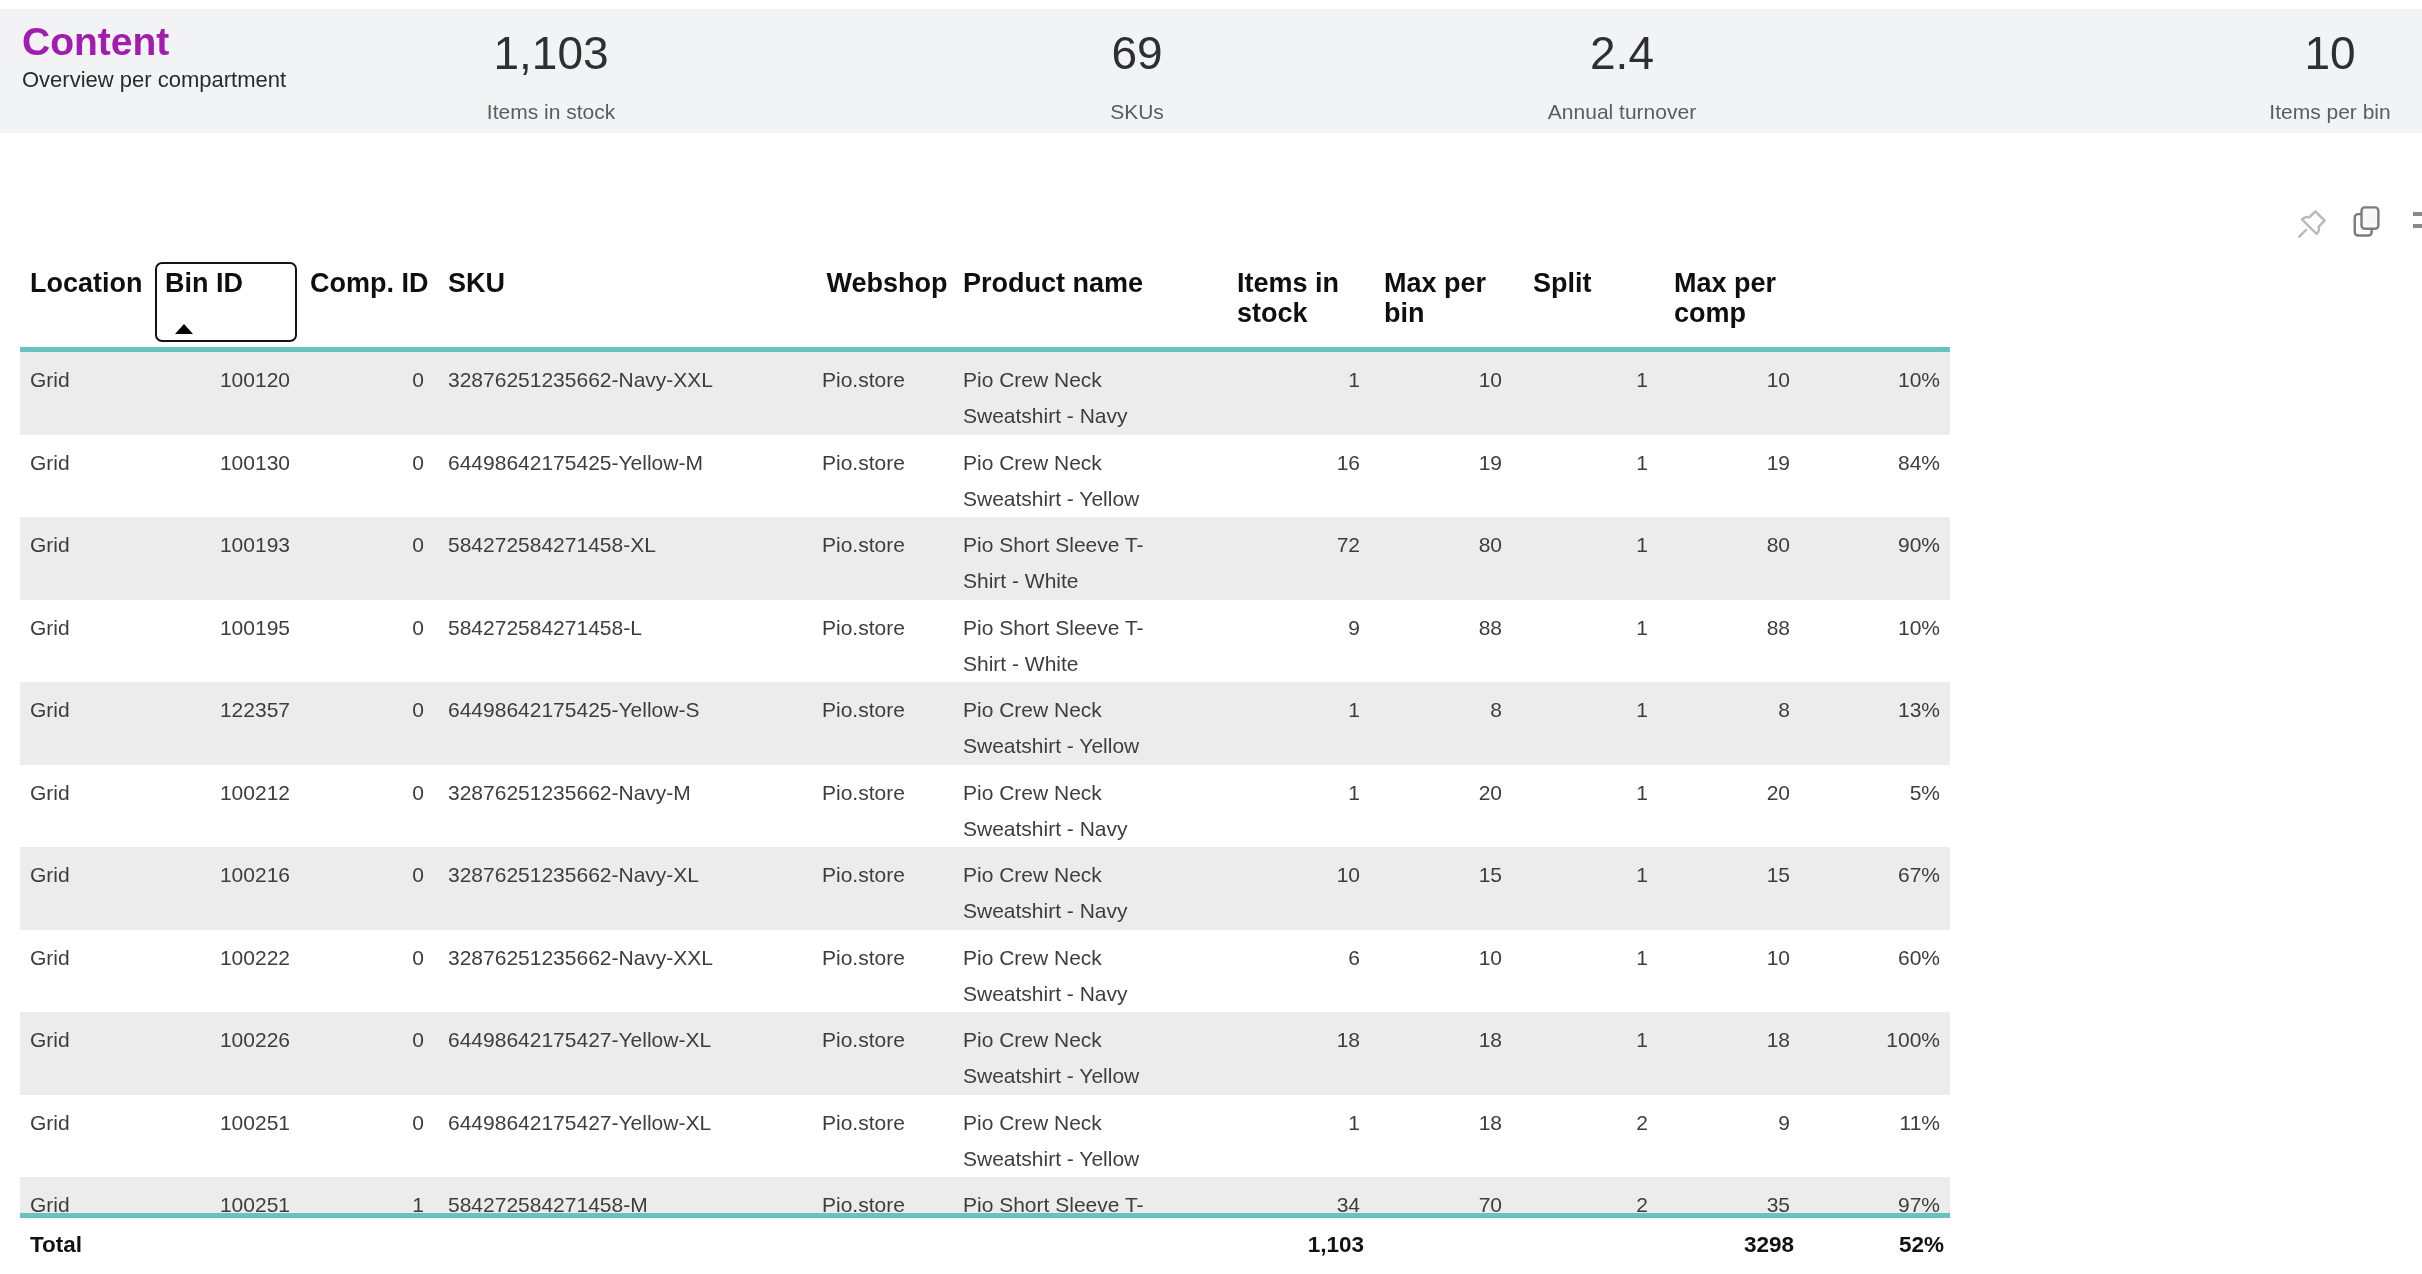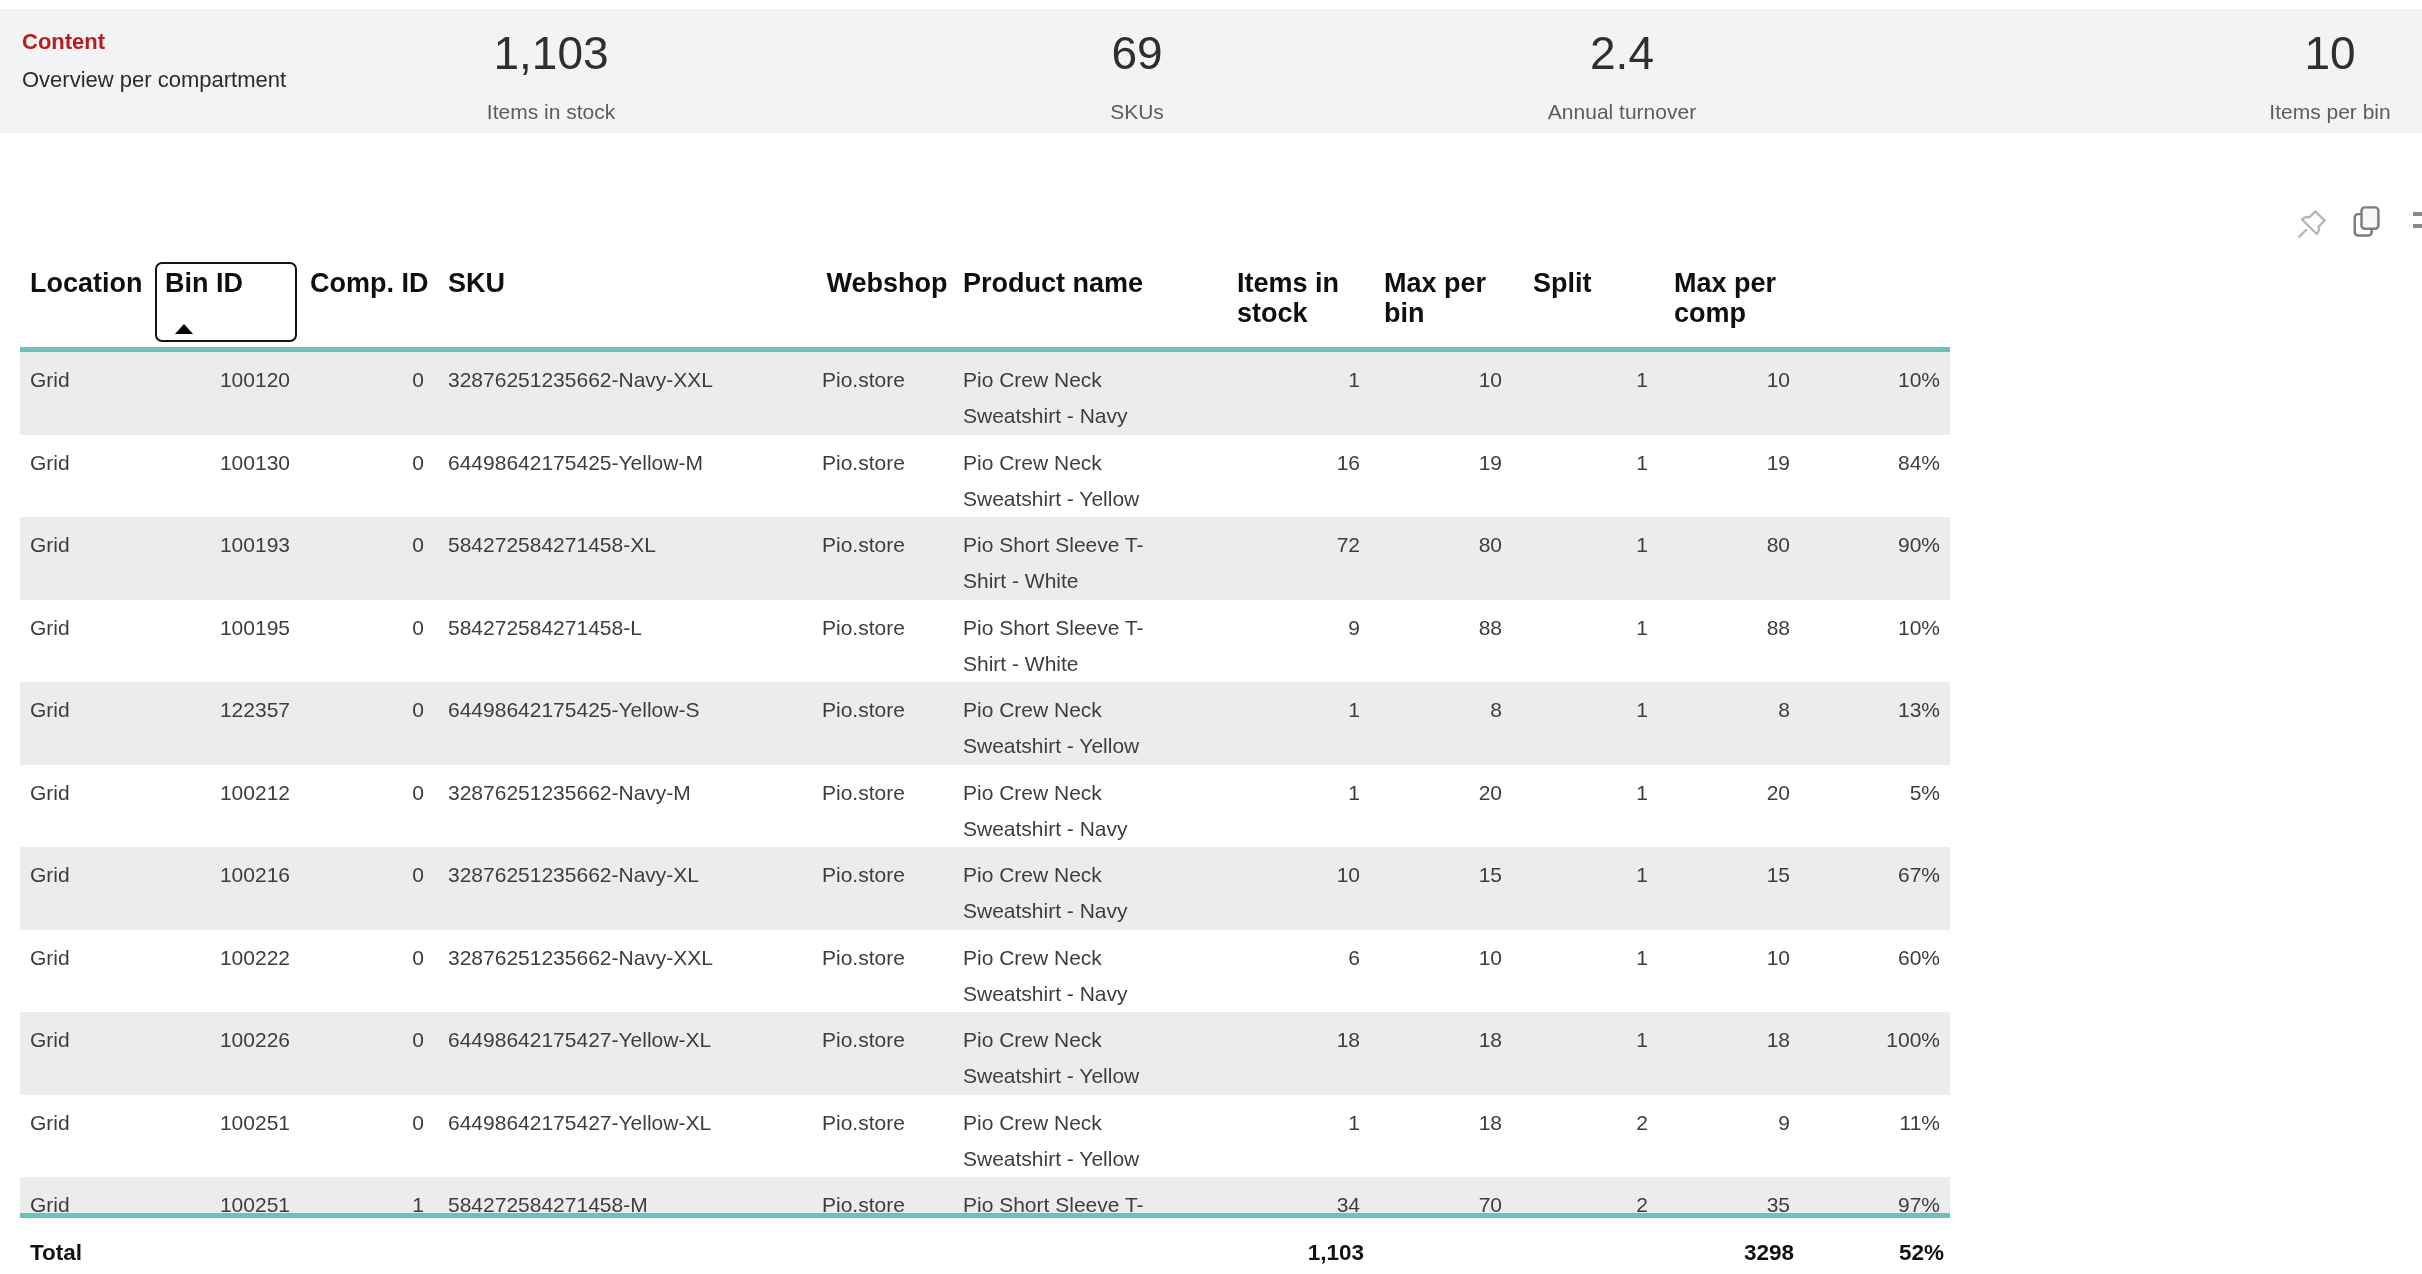--- a/index.html
+++ b/index.html
@@ -3,21 +3,21 @@
 <meta charset="utf-8">
 <style>
   html,body{margin:0;padding:0;background:#fff;}
   .stage{
     position:relative;width:2422px;height:1274px;overflow:hidden;background:#fff;
     font-family:"Liberation Sans",sans-serif;color:#3d3d3d;
   }
   
   .band{position:absolute;left:0;top:9px;width:2422px;height:124px;background:var(--band,#f2f3f5);}
   .title-card{position:absolute;left:22px;top:14px;}
-  .title-card .title{font-size:22px;font-weight:700;color:#b91c1c;line-height:38px;}
+  .title-card .title{font-size:39px;font-weight:700;color:#a21caf;line-height:38px;}
   .title-card .subtitle{font-size:22px;color:#2b2b2b;line-height:30px;margin-top:4px;}
   .kpi{position:absolute;top:0;width:320px;height:124px;text-align:center;}
   .kpi .val{margin-top:16px;font-size:46px;line-height:56px;color:#2f2f2f;}
   .kpi .lbl{margin-top:18px;font-size:21px;line-height:26px;color:#5c5c5c;}
   .kpi1{left:391px;} .kpi2{left:977px;} .kpi3{left:1462px;} .kpi4{left:2170px;}
 
   
   .vh-icons{position:absolute;top:204px;left:2296px;width:126px;height:40px;}
   .vh-icons svg{display:inline-block;}
   .icon-pin{position:absolute;left:0;top:4px;}
@@ -39,21 +39,21 @@
   .cell{font-size:21px;line-height:36px;padding:10px 10px 0 10px;box-sizing:border-box;color:#3d3d3d;overflow:hidden;}
   .cell.r{text-align:right;}
   .cell.wrap{white-space:pre-line;}
   .cell.sku{padding-left:14px;}
   .cell.prod{padding-left:11px;}
   
   .sortbox{position:absolute;left:135px;top:10px;width:142px;height:80px;border:2px solid #141414;border-radius:7px;box-sizing:border-box;pointer-events:none;}
   .sort-tri{position:absolute;left:18px;bottom:6px;width:0;height:0;border-left:9px solid transparent;border-right:9px solid transparent;border-bottom:10px solid #000;}
   
   .totalrow{position:absolute;left:0;top:966px;width:1930px;height:56px;}
-  .tcell{font-size:22.5px;font-weight:700;color:#111;padding-top:22px;box-sizing:border-box;}
+  .tcell{font-size:22.5px;font-weight:700;color:#111;padding-top:14px;box-sizing:border-box;}
   .tcell.r{text-align:right;padding-right:6px;}
   .tcell.first{padding-left:10px;}
 </style>
 </head>
 <body>
 
 <div class="stage" style="--teal: #66c3be; --band: #f2f3f5; --stripe: #ececec;">
 
   <div class="band">
     <div class="title-card">

